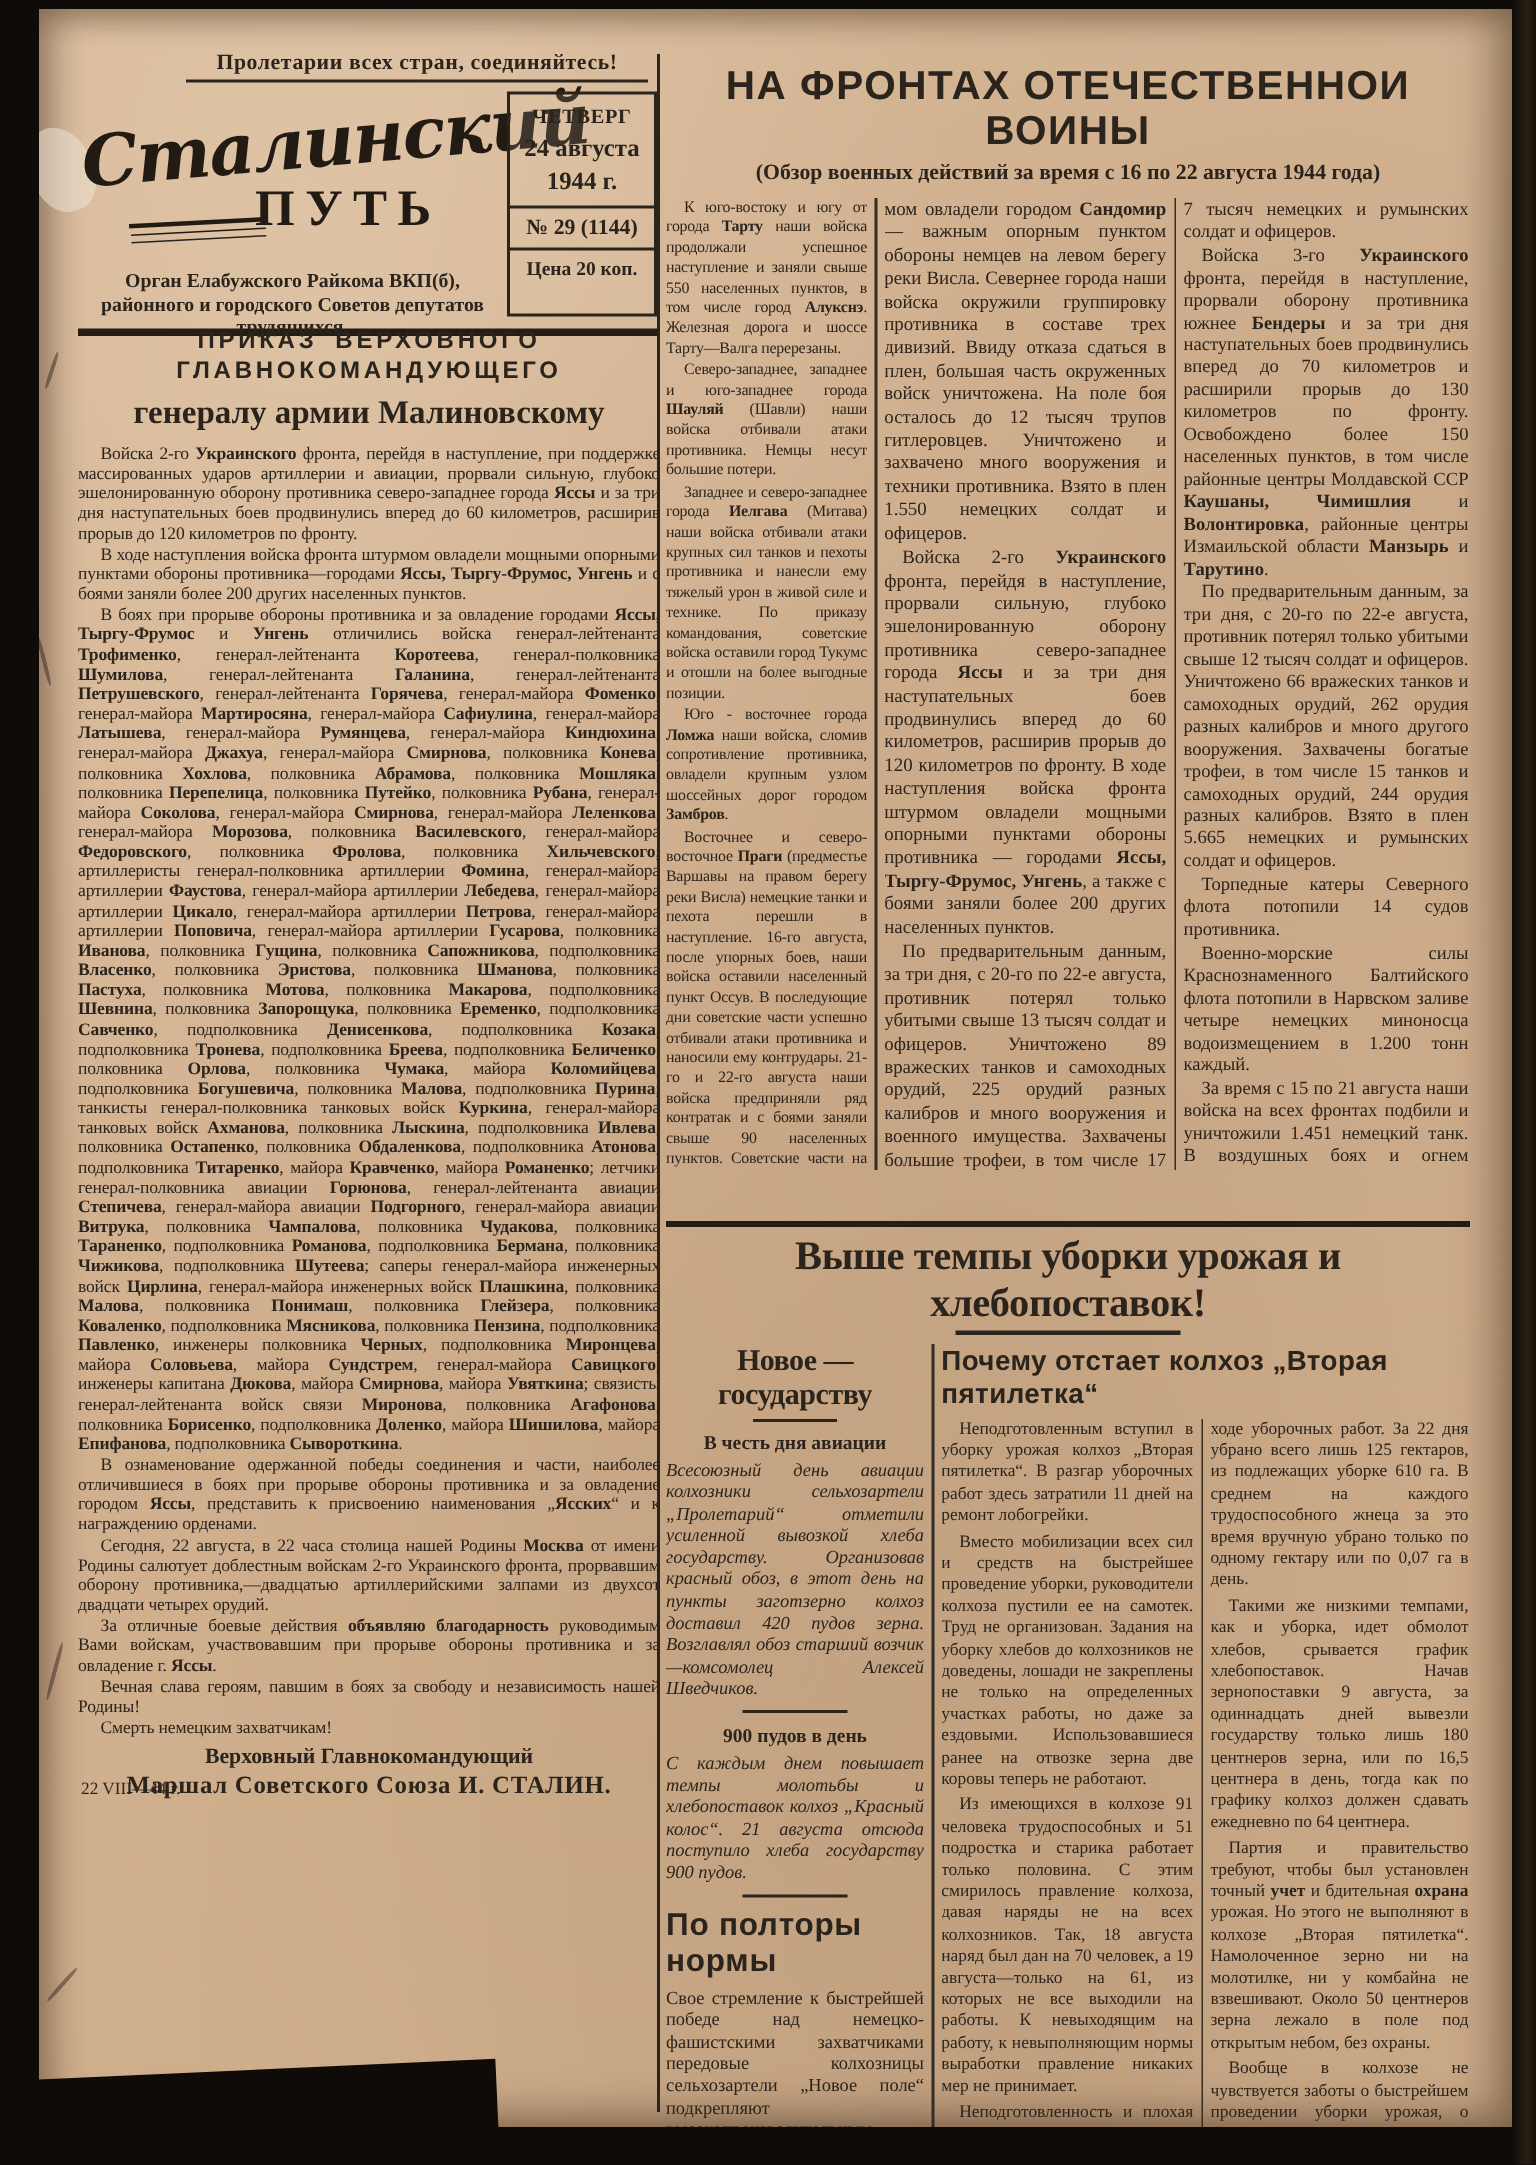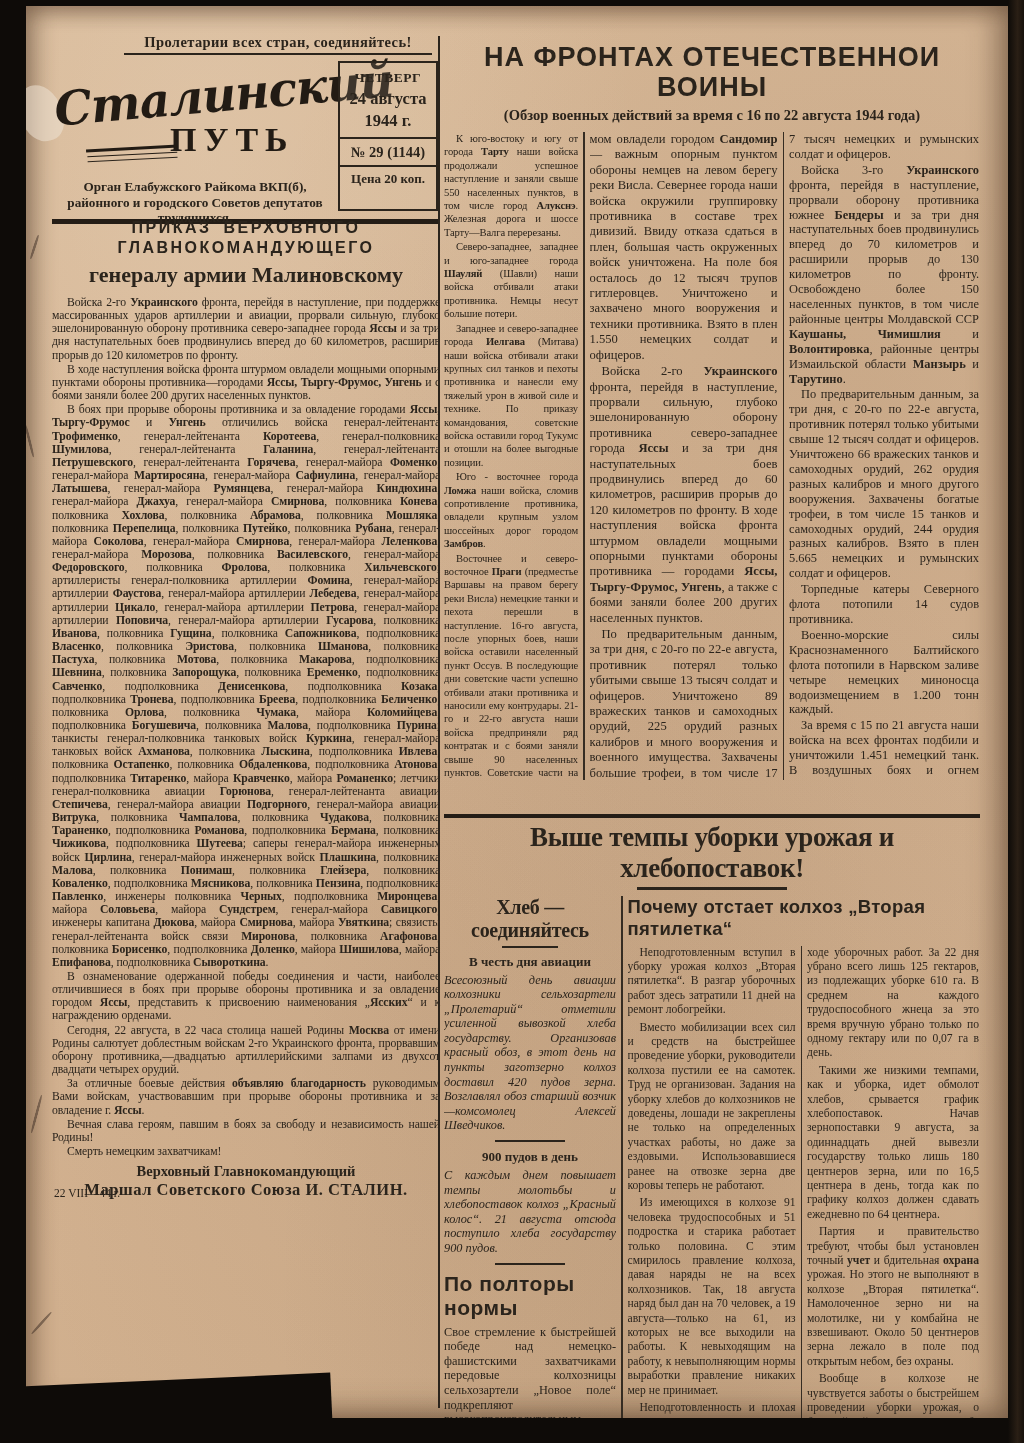--- a/index.html
+++ b/index.html
@@ -196,21 +196,21 @@
       </div>
     </div>
   </div>
 
   <div class="harvest">
     <div class="harvest-rule"></div>
     <div class="banner">Выше темпы уборки урожая и хлебопоставок!</div>
     <div class="banner-under"></div>
     <div class="h-row">
       <div class="hcolA">
-        <div class="hA-title">Хлеб — соединяйтесь</div>
+        <div class="hA-title">Новое — государству</div>
         <div class="small-rule"></div>
         <div class="subhead">В честь дня авиации</div>
         <p>Всесоюзный день авиации колхозники сельхозартели „Пролетарий“ отметили усиленной вывозкой хлеба государству. Организовав красный обоз, в этот день на пункты заготзерно колхоз доставил 420 пудов зерна. Возглавлял обоз старший возчик—комсомолец Алексей Шведчиков.</p>
         <div class="divider"></div>
         <div class="subhead">900 пудов в день</div>
         <p>С каждым днем повышает темпы молотьбы и хлебопоставок колхоз „Красный колос“. 21 августа отсюда поступило хлеба государству 900 пудов.</p>
         <div class="divider"></div>
         <div class="norm-title">По полторы нормы</div>
         <p class="norm-p">Свое стремление к быстрейшей победе над немецко-фашистскими захватчиками передовые колхозницы сельхозартели „Новое поле“ подкрепляют высокопроизводительным трудом. На ручной уборке жницы Мария, Евдокия и Наталья Полтановы систематически перевыполняют норму в полтора раза и больше. В день каждая из них выжинает по 0,27 — 0,30 гектара.</p>
 

